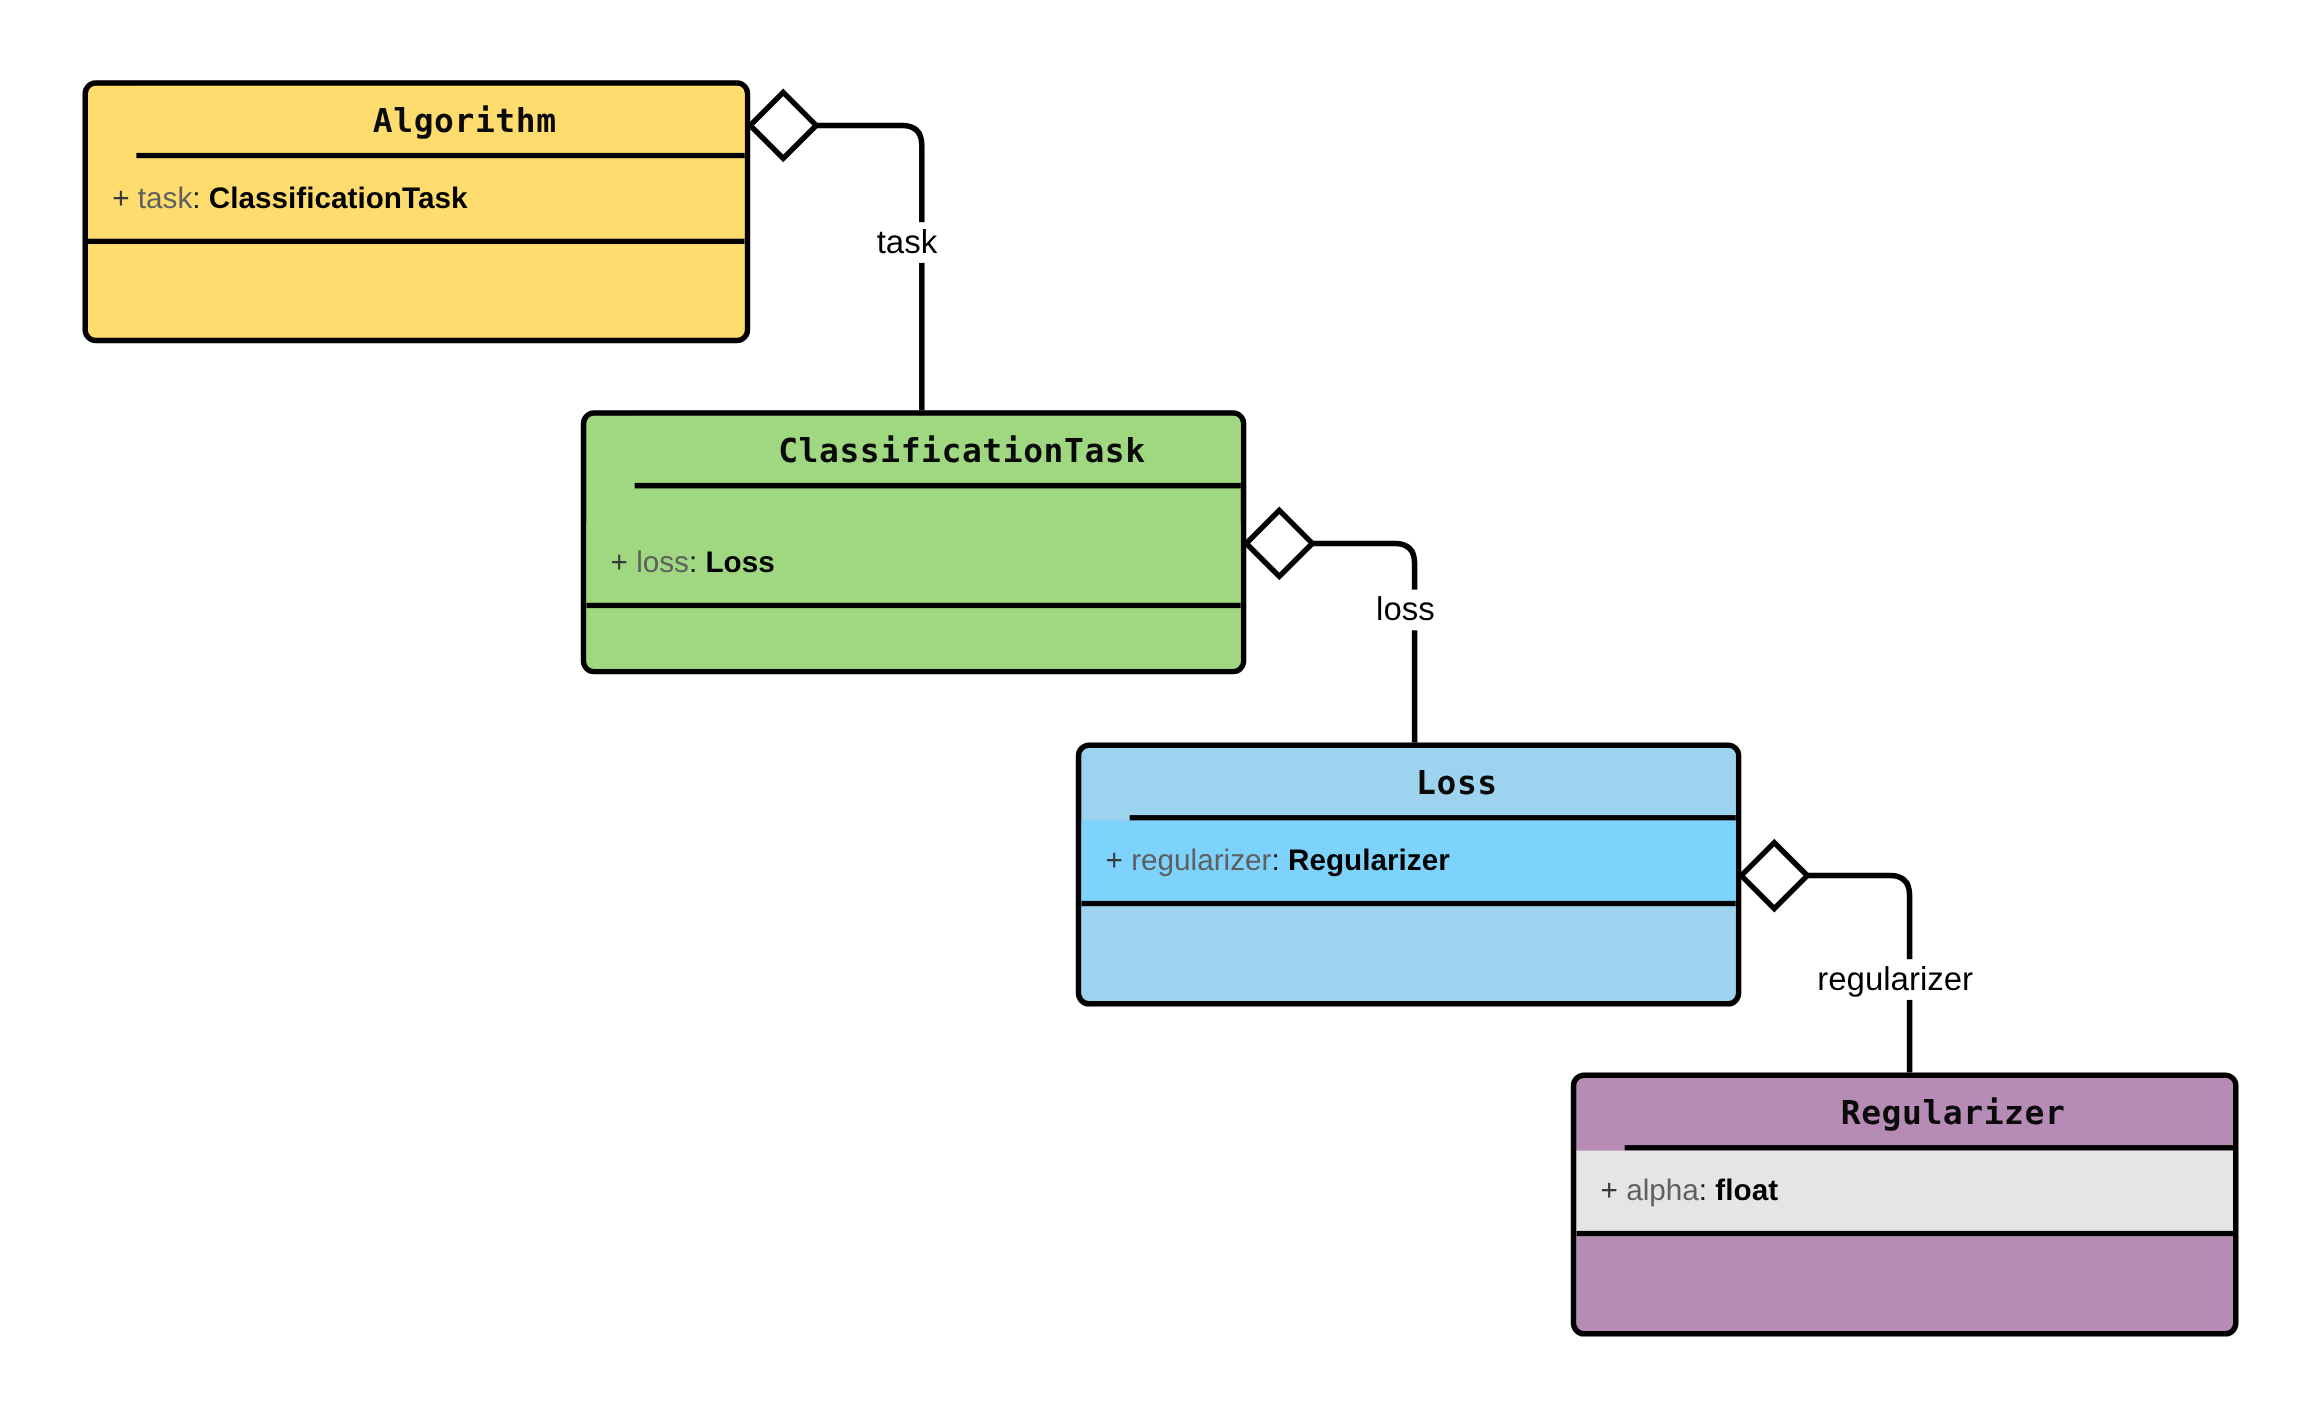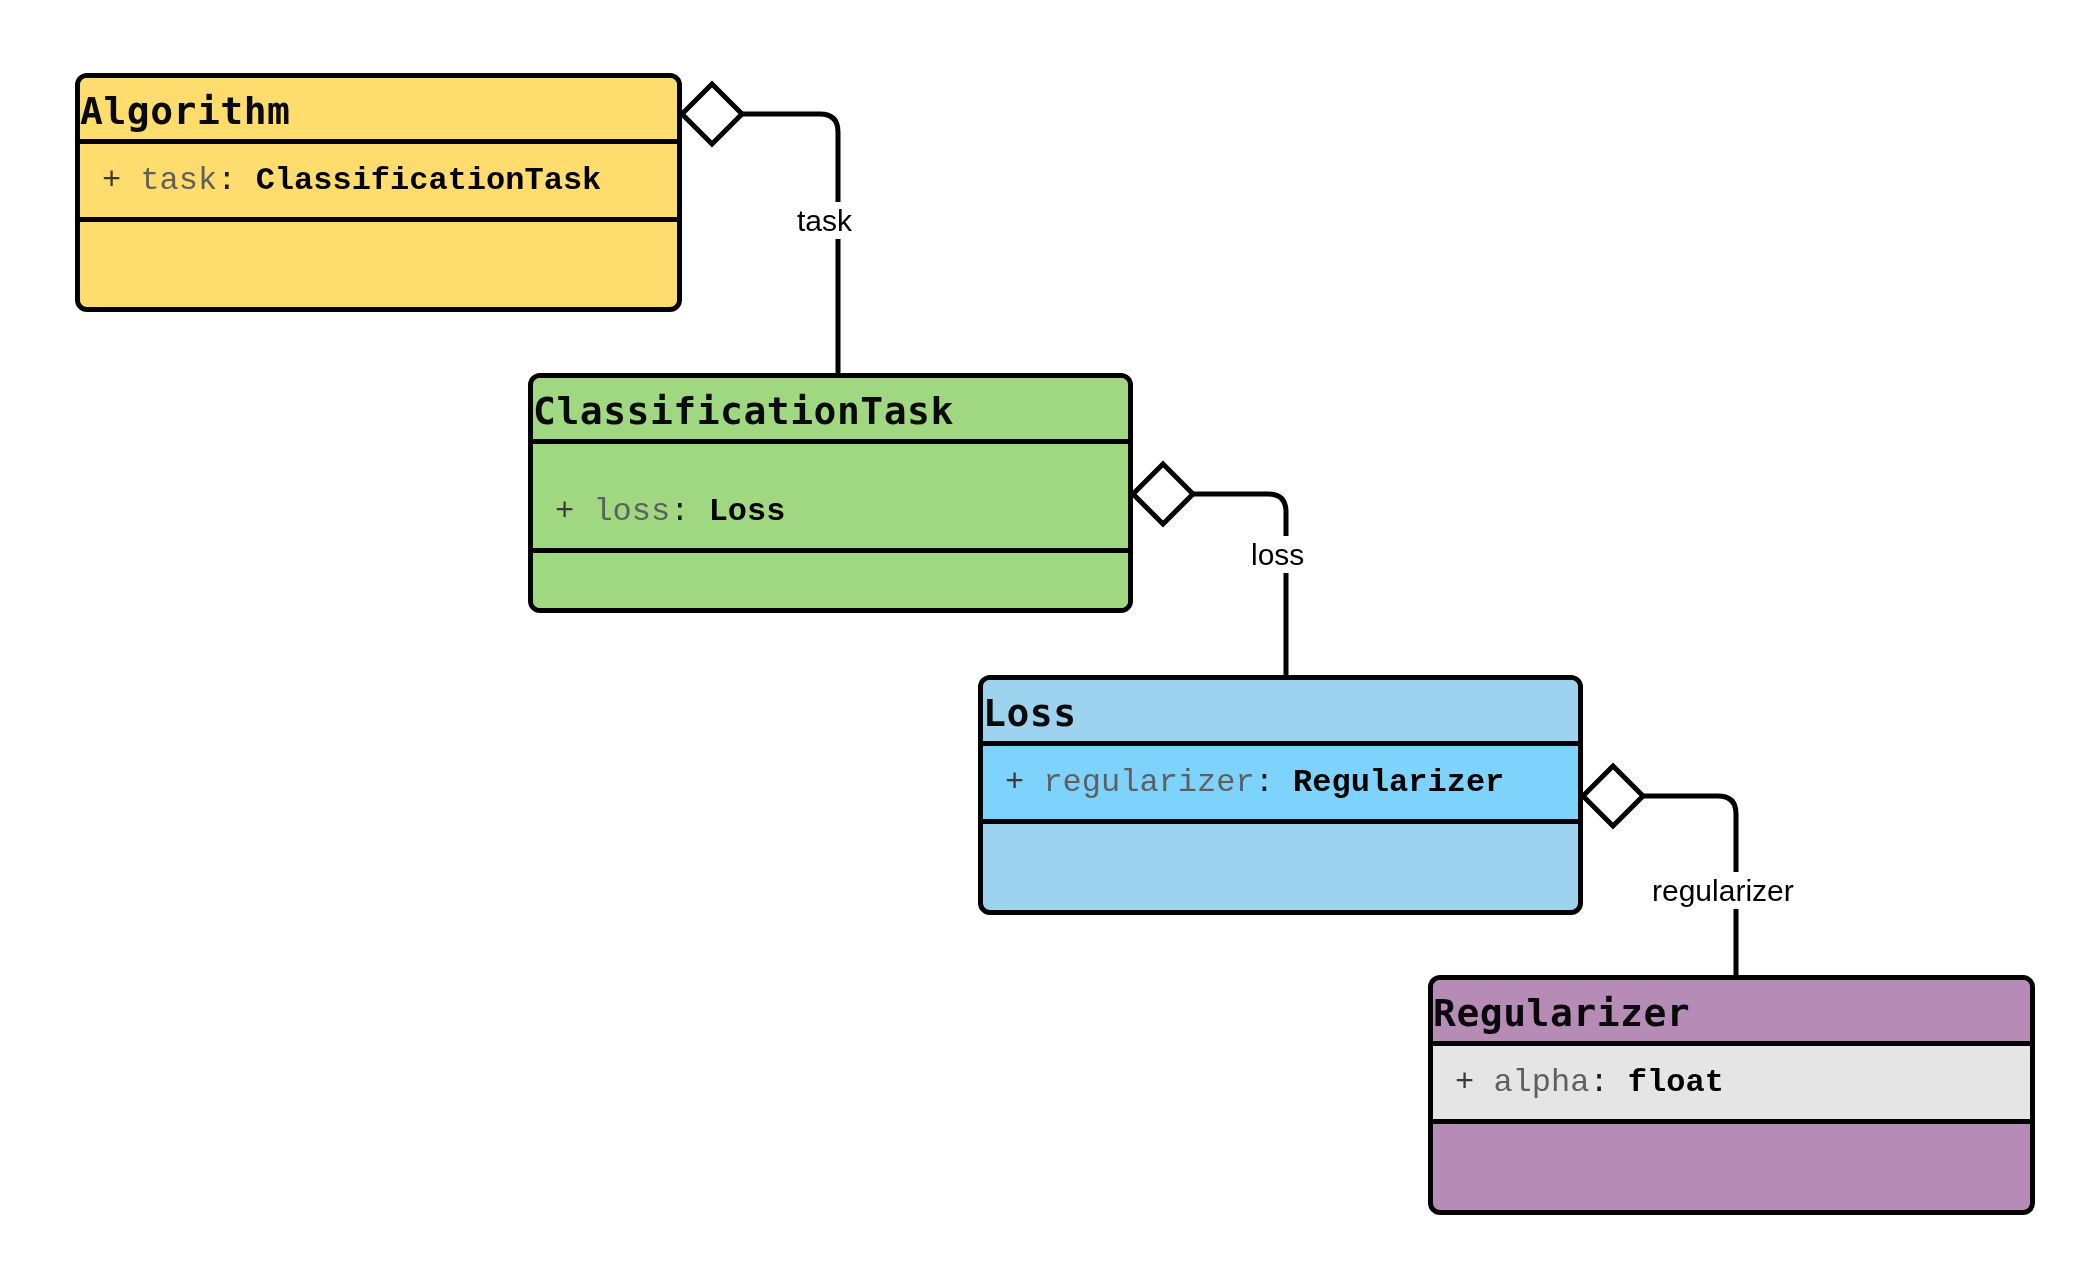--- a/index.html
+++ b/index.html
@@ -33,42 +33,43 @@
     border: 5px solid #000000;
     border-radius: 12px;
     overflow: hidden;
     background: #ffffff;
   }
   .uml-title {
     box-sizing: border-box;
     width: 100%;
     height: 66px;
     line-height: 66px;
-    text-align: left;
+    text-align: center;
     font-family: "DejaVu Sans Mono", "Liberation Mono", monospace;
     font-weight: bold;
-    font-size: 38px;
+    font-size: 30px;
     color: #0a0a0a;
     border-bottom: 5px solid #000000;
     letter-spacing: 0.5px;
     white-space: nowrap;
+    margin-left: 44px;
   }
   .uml-attrs {
     box-sizing: border-box;
     width: 100%;
     height: 78px;
     display: flex;
     align-items: center;
     padding-left: 22px;
     border-bottom: 5px solid #000000;
     white-space: nowrap;
   }
   .uml-attr-line {
-    font-family: Liberation Mono, monospace;
-    font-size: 32px;
+    font-family: Liberation Sans, sans-serif;
+    font-size: 27px;
     line-height: 1;
     white-space: pre;
   }
   .attr-vis   { color: #3a3a3a; font-weight: normal; }
   .attr-name  { color: #5f5f5f; font-weight: normal; }
   .attr-colon { color: #1a1a1a; font-weight: normal; }
   .attr-type  { color: #000000; font-weight: bold; }
   .uml-methods {
     box-sizing: border-box;
     width: 100%;

